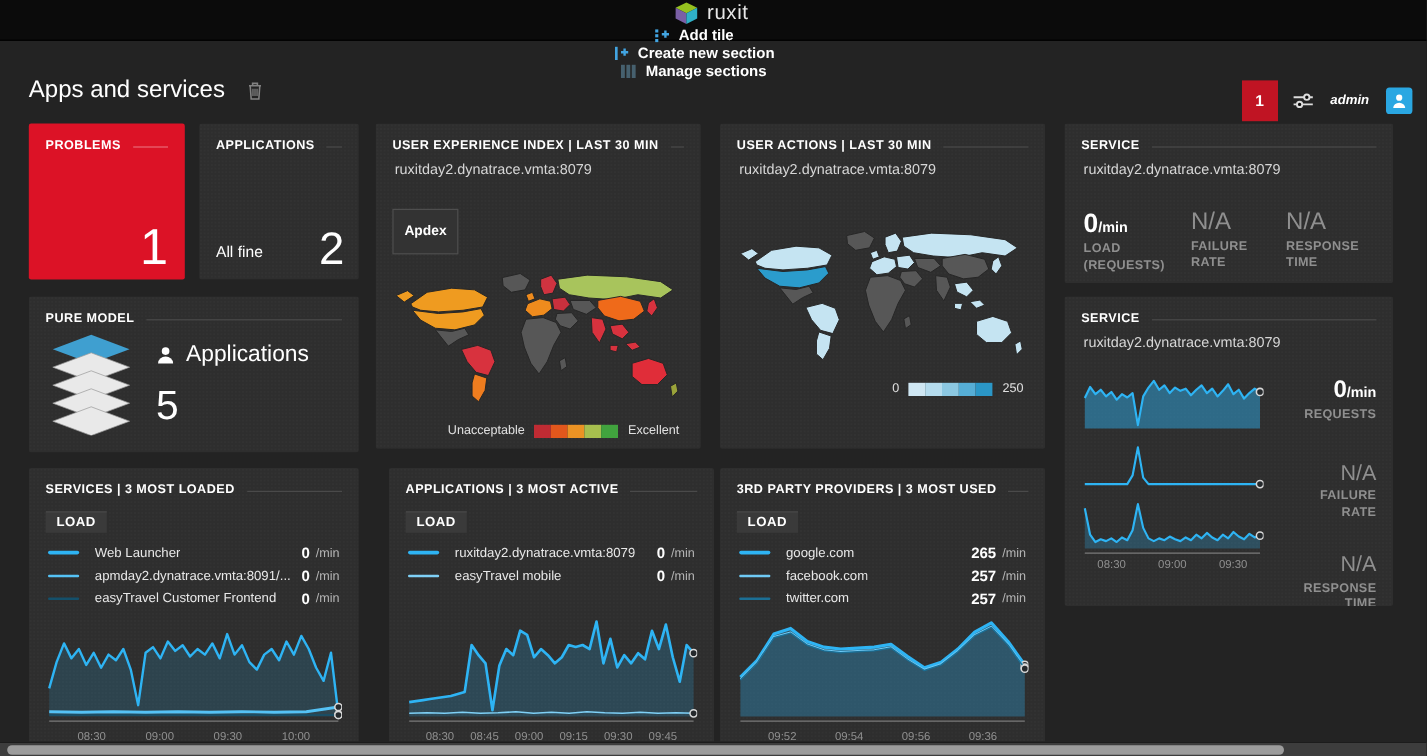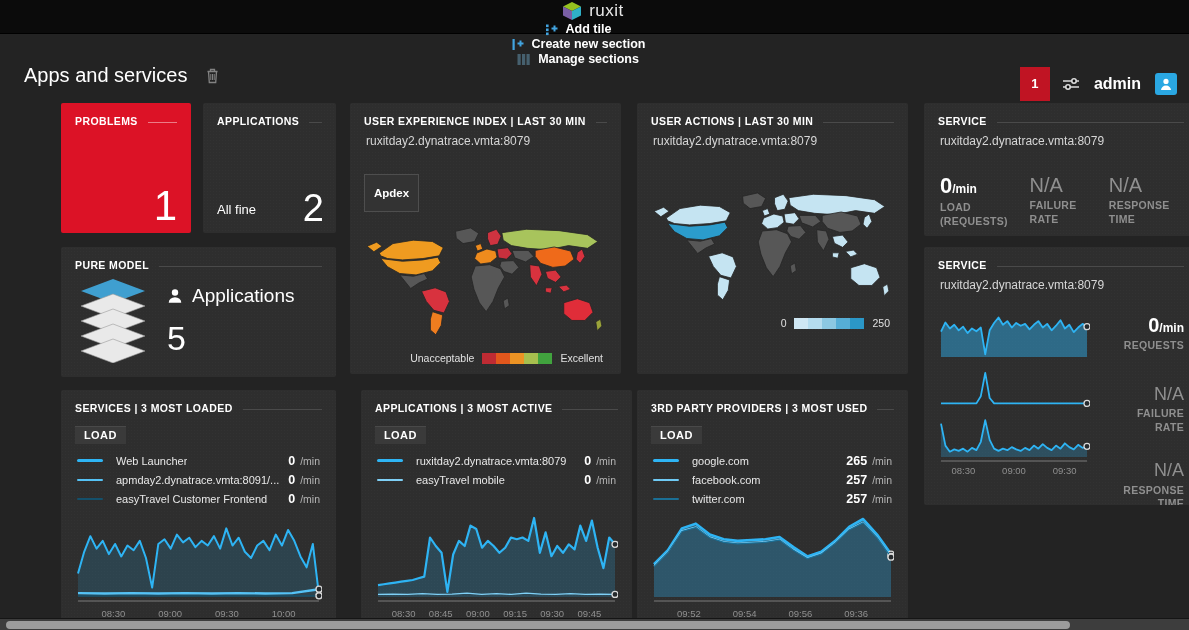--- a/index.html
+++ b/index.html
@@ -11,32 +11,32 @@
   .navbar { position:absolute; top:0; left:0; width:100%; height:34px; background:#0b0b0b;
             display:flex; align-items:center; border-bottom:1px solid #000; z-index:5;flex-direction:column; }
   .logo { display:flex; align-items:center; gap:6px; padding:0 18px 0 14px; cursor:pointer; }
   .logo-text { color:#e8e8e8; font-size:17px; letter-spacing:.5px; }
   .nav-item { display:flex; align-items:flex-start; gap:7px; color:#fff; font-size:12.5px; font-weight:bold;
               margin-right:34px; cursor:pointer; white-space:nowrap; }
   .nav-right { margin-left:auto; display:flex; align-items:center; height:100%; }
   .problem-badge { width:30px; height:34px; background:#c01423; color:#fff; font-size:13px; font-weight:bold;
                    display:flex; align-items:center; justify-content:center; cursor:pointer; }
   .sliders { margin:0 14px 0 12px; cursor:pointer; }
-  .username { color:#fff; font-size:16px; font-weight:bold; margin-right:14px; cursor:pointer; }
+  .username { color:#fff; font-size:11px; font-weight:bold; margin-right:14px; cursor:pointer;font-style:italic; }
   .avatar { width:22px; height:22px; border-radius:3px; background:#2aa7e2; margin-right:12px;
             display:flex; align-items:center; justify-content:center; cursor:pointer; }
 
   
   .page-title-row { position:absolute; left:24px; top:64px; display:flex; align-items:center; gap:18px; }
   .page-title { color:#fff; font-size:20px; font-weight:400; }
   .trash { cursor:pointer; opacity:.8; }
 
   
   .tile { position:absolute; background:#2e2e2e; border-radius:2px; overflow:hidden; cursor:pointer;
-          background-image:radial-gradient(rgba(255,255,255,.02) 1px, transparent 1px); background-size:3px 3px;margin-left:37px; }
+          background-image:radial-gradient(rgba(255,255,255,.02) 1px, transparent 1px); background-size:3px 3px; }
   .tile-header { display:flex; align-items:center; padding:12px 14px 0 14px; }
   .tile-header-text { color:#fff; font-size:10.5px; font-weight:bold; letter-spacing:.4px; white-space:nowrap; }
   .tile-header-rule { flex:1; border-top:1px solid #4a4a4a; margin-left:10px; margin-top:2px; min-width:8px; }
   .tile-sub { color:#d6d6d6; font-size:12px; padding:7px 14px 0 16px; }
 
   .t-problems { left:24px; top:103px; width:130px; height:130px; background:#dc1226; background-image:none; }
   .t-problems .tile-header-rule { border-top-color:rgba(255,255,255,.45); }
   .t-apps      { left:166px; top:103px; width:133px; height:130px; }
   .t-uxi       { left:313px; top:103px; width:271px; height:271px; }
   .t-actions   { left:600px; top:103px; width:271px; height:271px; }

